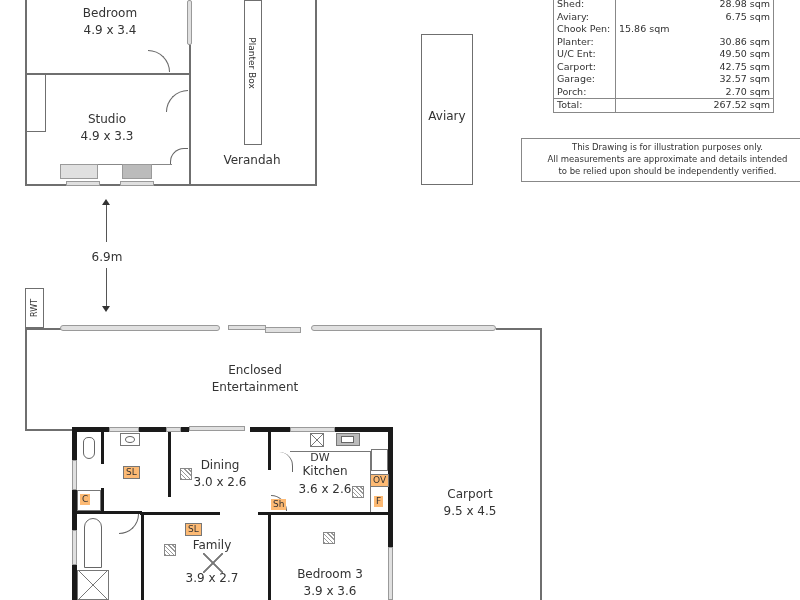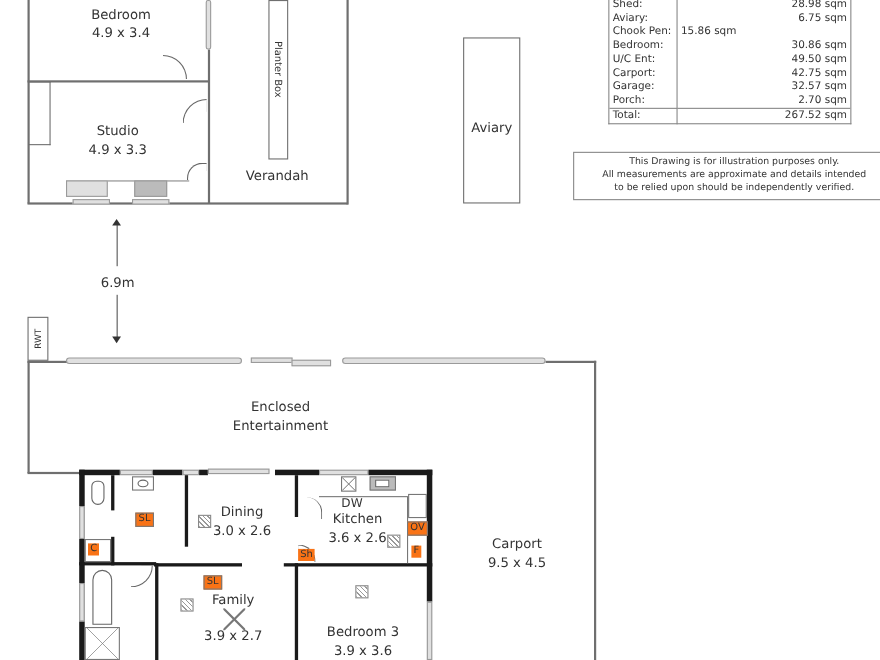--- a/index.html
+++ b/index.html
@@ -6,21 +6,21 @@
   body { width:800px; height:600px; position:relative; overflow:hidden;
          font-family:"DejaVu Sans", sans-serif; color:#333; }
   .abs { position:absolute; }
   .wall { position:absolute; background:#6f6f6f; }
   .thick { position:absolute; background:#1a1a1a; }
   .lbl { position:absolute; text-align:center; font-size:12px; line-height:16px; color:#333; white-space:nowrap; }
   .box { position:absolute; border:1.5px solid #6f6f6f; box-sizing:border-box; }
   .win { position:absolute; background:#e0e0e0; border:1px solid #9a9a9a; box-sizing:border-box; }
   .hatch { position:absolute; width:12px; height:12px; border:1px solid #888; box-sizing:border-box;
            background:repeating-linear-gradient(45deg,#999 0 1px,#fff 1px 3px); }
-  .tag { position:absolute; border:1px solid #777; font-size:9px; line-height:11px; padding:0 2px; background:#f97316; color:#333; }
+  .tag { position:absolute; border:1px solid #777; font-size:9px; line-height:11px; padding:0 2px; background:#fdba74; color:#333; }
   .door { position:absolute; border:1.2px solid #666; box-sizing:border-box; }
   table.area { border-collapse:collapse; font-size:9.5px; color:#333; }
   table.area td { padding:0 3px; line-height:12.5px; }
 </style>
 </head>
 <body>
 
 <div>
 
   <div class="wall" style="left:25px;top:0;width:2px;height:185px;"></div>
@@ -66,21 +66,21 @@
         </tr>
         <tr>
           <td style="width:56px;">Aviary:</td>
           <td style="text-align:right;">6.75 sqm</td>
         </tr>
         <tr>
           <td style="width:56px;">Chook Pen:</td>
           <td style="text-align:left;">15.86 sqm</td>
         </tr>
         <tr>
-          <td style="width:56px;">Bedroom:</td>
+          <td style="width:56px;">Planter:</td>
           <td style="text-align:right;">30.86 sqm</td>
         </tr>
         <tr>
           <td style="width:56px;">U/C Ent:</td>
           <td style="text-align:right;">49.50 sqm</td>
         </tr>
         <tr>
           <td style="width:56px;">Carport:</td>
           <td style="text-align:right;">42.75 sqm</td>
         </tr>

